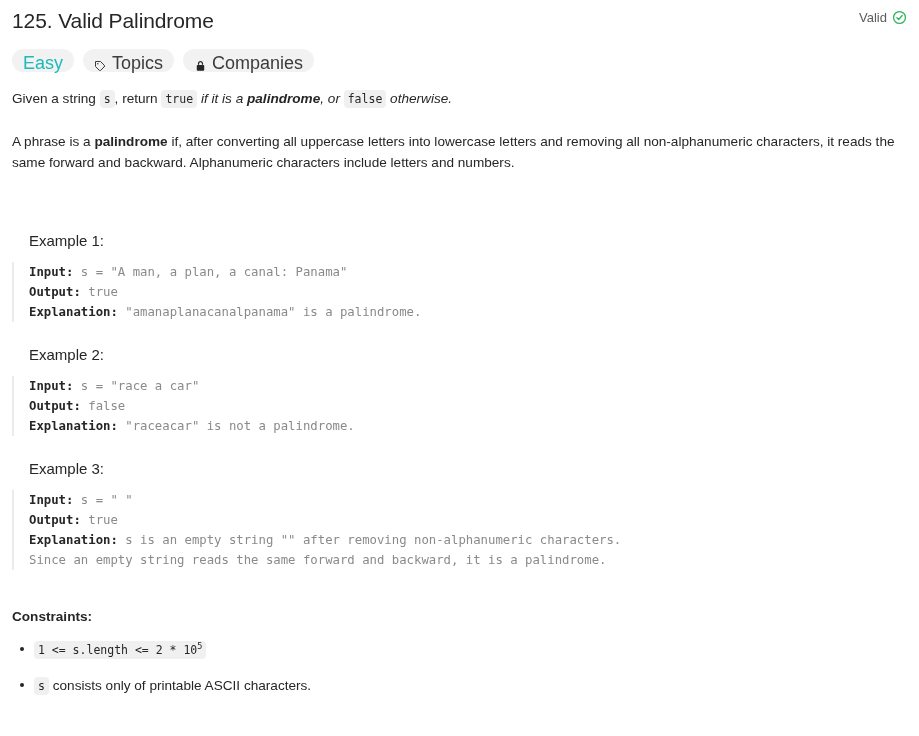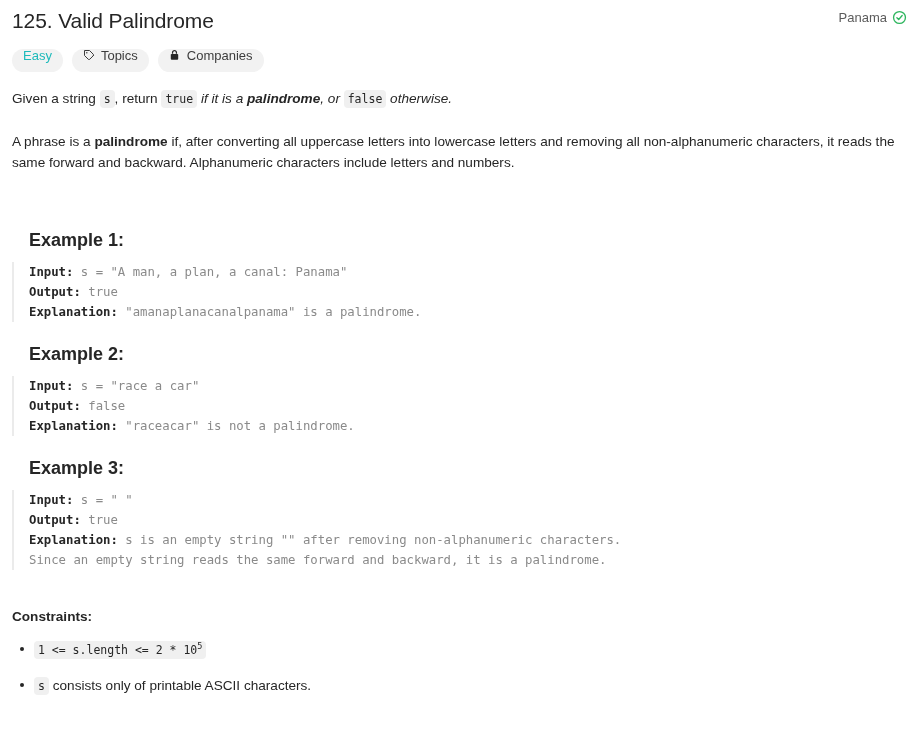--- a/index.html
+++ b/index.html
@@ -58,27 +58,27 @@
 
   
   .badge-row {
     display: flex;
     align-items: center;
     gap: 9px;
     margin-top: 13px;
   }
   .badge {
     display: inline-flex;
-    align-items: flex-start;
+    align-items: flex-end;
     gap: 6px;
     height: 23px;
     padding: 0 11px;
     border-radius: 21px;
     background: #f2f2f2;
-    font-size: 13px;
+    font-size: 18px;
     line-height: 1;
     color: #3c3c3c;
     cursor: pointer;
     user-select: none;
     white-space: nowrap;
   }
   .badge.difficulty-easy {
     color: #1cbaba;
     background: #f2f2f2;
   }
@@ -111,22 +111,22 @@
     background: #f0f0f0;
     border-radius: 4px;
     padding: 2px 4px;
     color: #262626;
     white-space: nowrap;
   }
 
   
   .example-block { margin-top: 0; }
   .example-heading {
-    font-size: 18px;
-    font-weight: 700;
+    font-size: 15px;
+    font-weight: 400;
     color: #262626;
     line-height: 21px;
     padding-left: 17px;
   }
   .example-1-heading { margin-top: 57px; }
   .example-n-heading { margin-top: 22px; }
 
   pre.example-pre {
     margin: 11px 0 0 0;
     padding: 0 0 0 15px;
@@ -182,21 +182,21 @@
 </style>
 </head>
 <body>
 
 <div class="page">
 
   <div class="title-row">
     <h1 class="problem-title">125. Valid Palindrome</h1>
 
     <div class="solved-flag">
-      <span>Panama</span>
+      <span>Valid</span>
       <span class="solved-check">
         <svg width="15" height="15" viewBox="0 0 24 24" fill="none" stroke="#2db55d" stroke-width="2.1" stroke-linecap="round" stroke-linejoin="round">
           <circle cx="12" cy="12" r="9.5"></circle>
           <polyline points="7.8,12.4 10.7,15.2 16.3,8.8"></polyline>
         </svg>
       </span>
     </div>
   </div>
 
   <div class="badge-row">

